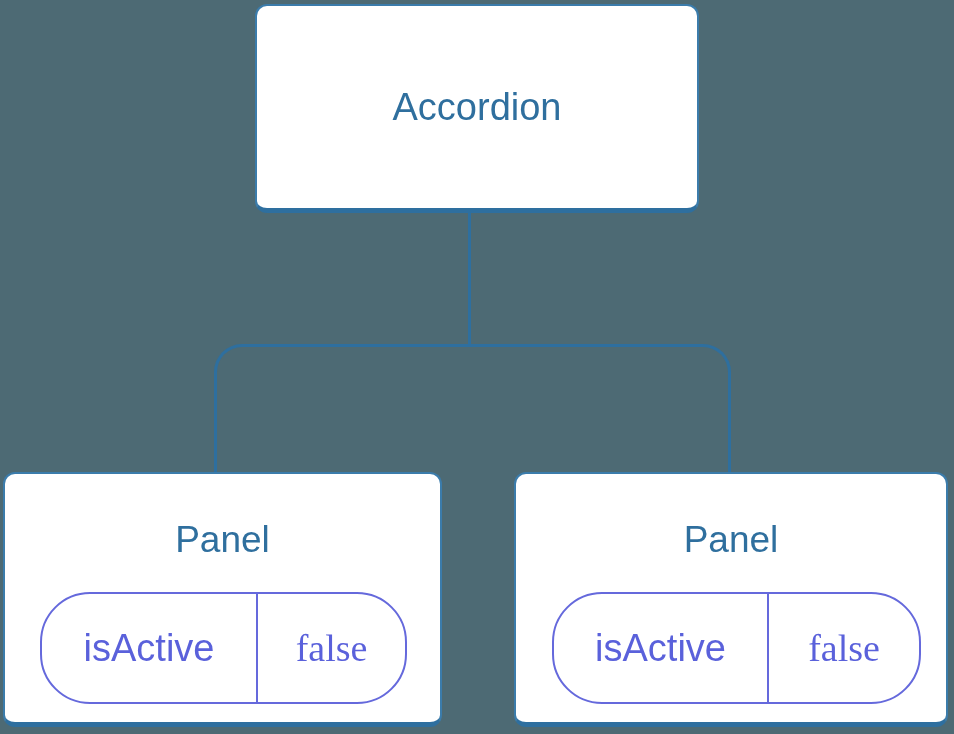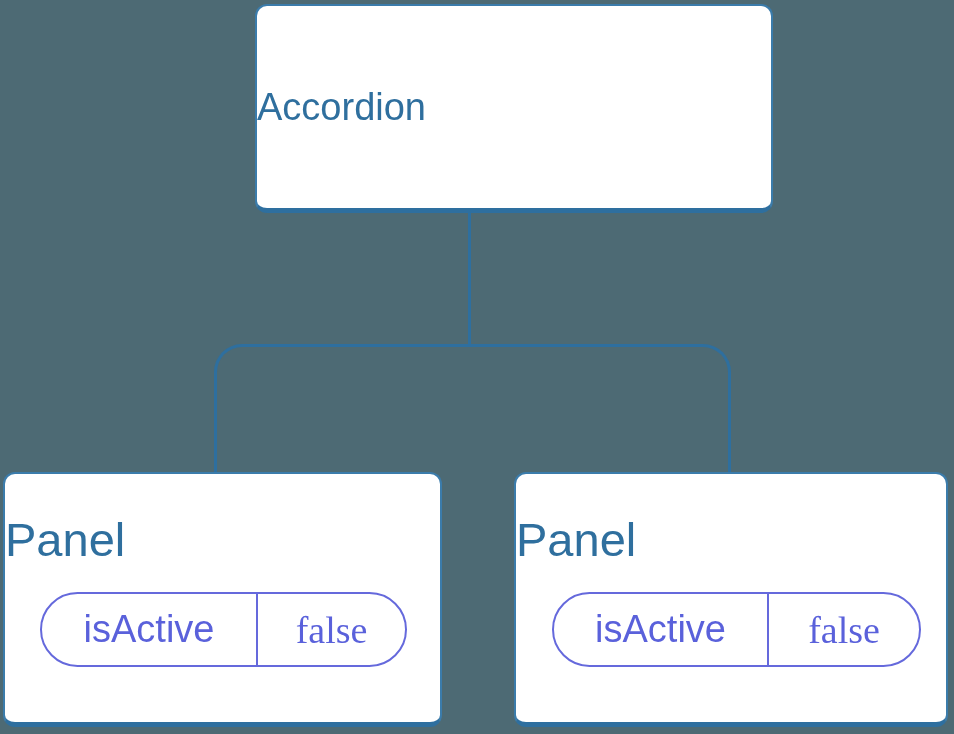--- a/index.html
+++ b/index.html
@@ -14,23 +14,24 @@
   .node {
     position: absolute;
     background: var(--box_fill, #FFFFFF);
     border: 2px solid var(--box_border, #3B7CAB);
     border-bottom: 5px solid var(--line, #2E6F9F);
     border-radius: 12px;
     box-sizing: border-box;
   }
   .root-node {
     left: 255px; top: 4px;
-    width: 518px; height: 209px;
+    width: 444px; height: 209px;
     display: flex;
     align-items: center;
+    justify-content: center;
   }
   .node-title {
     font-size: 38px;
     font-weight: 500;
     color: var(--title_text, #2F6F9E);
   }
   .stem {
     position: absolute;
     left: 468px; top: 213px;
     width: 3px; height: 131px;
@@ -45,29 +46,30 @@
     border-radius: 28px 28px 0 0;
     box-sizing: border-box;
   }
   .panel-node { top: 472px; height: 255px; }
   .panel-left  { left: 3px;   width: 439px; }
   .panel-right { left: 514px; width: 434px; }
   .panel-title {
     position: absolute;
     top: 44px; left: 0;
     width: 100%;
+    text-align: center;
     line-height: 44px;
-    font-size: 47px;
+    font-size: 37px;
     font-weight: 500;
     color: var(--title_text, #2F6F9E);
   }
   .pill {
     position: absolute;
     top: 118px;
-    height: 75px;
+    height: 112px;
     border: 2px solid var(--pill_border, #6569DC);
     border-radius: 50px;
     box-sizing: border-box;
     display: flex;
     align-items: stretch;
     background: var(--box_fill, #FFFFFF);
   }
   .panel-left  .pill { left: 35px; width: 367px; }
   .panel-right .pill { left: 36px; width: 369px; }
   .pill-key, .pill-value {

